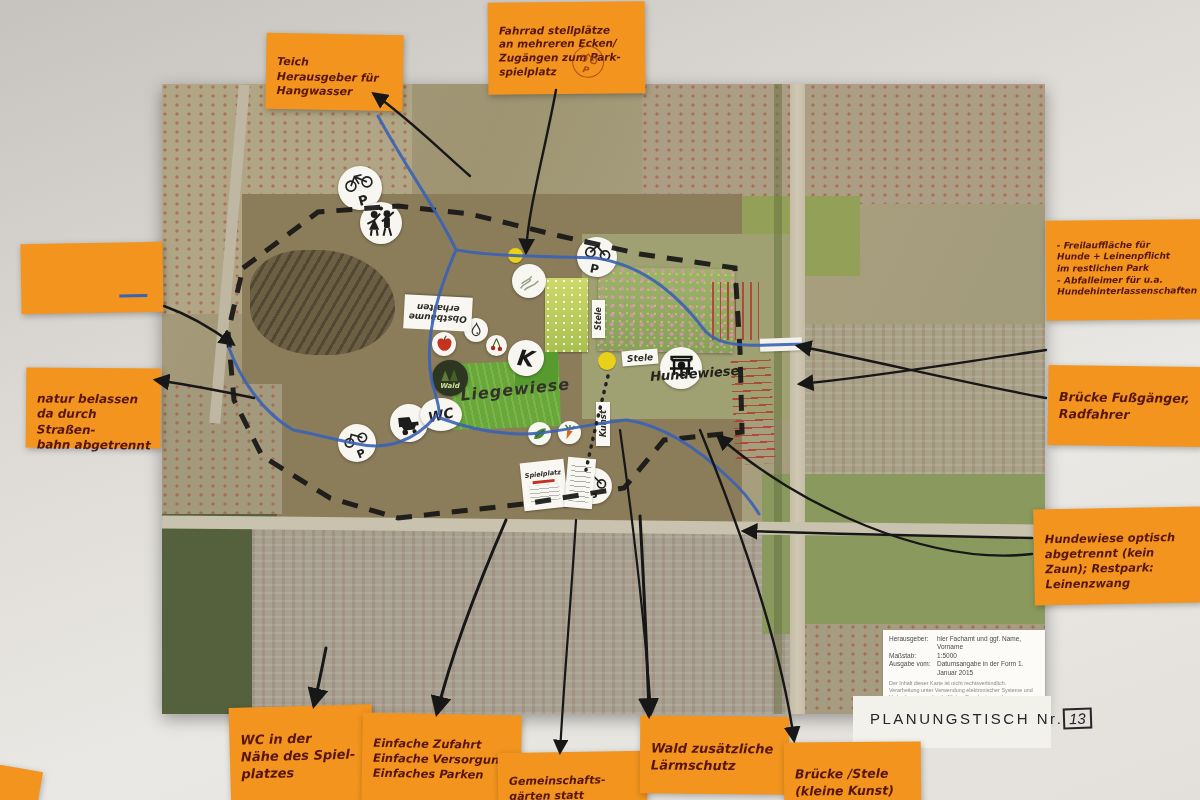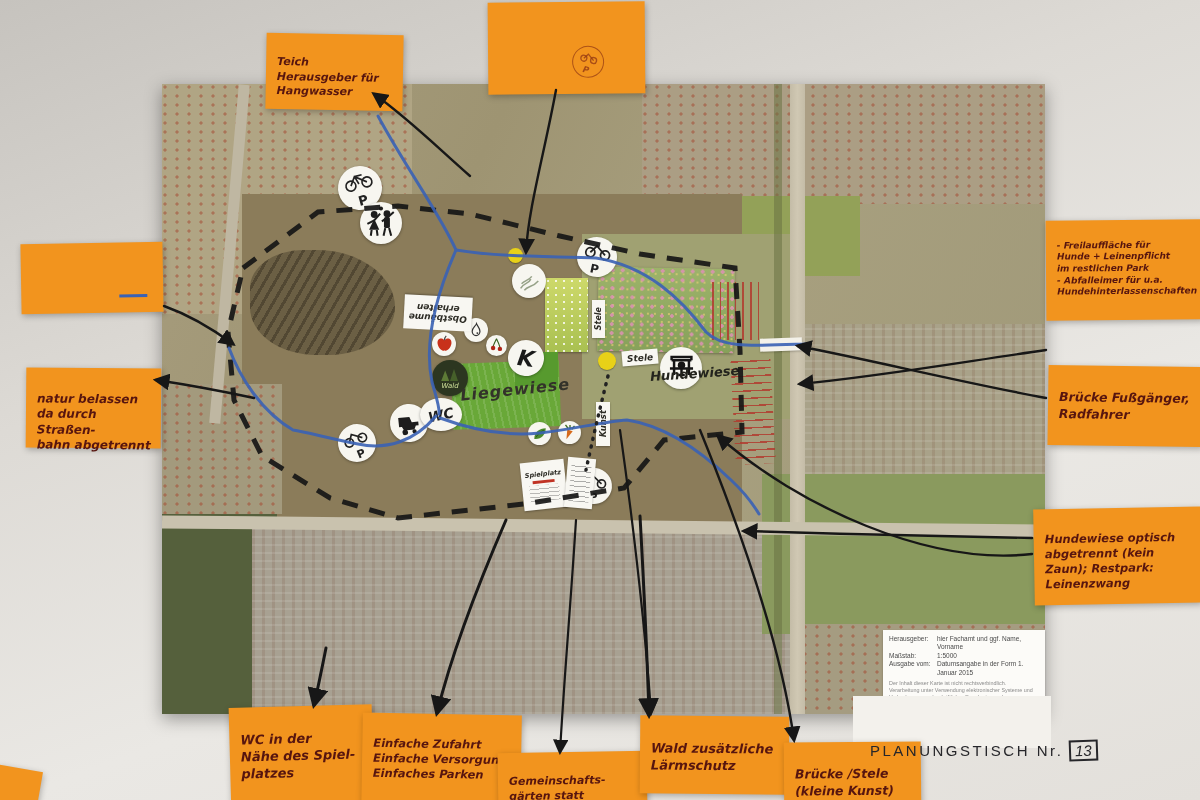--- a/index.html
+++ b/index.html
@@ -28,22 +28,22 @@
     color:#57150f;font-style:italic;font-weight:bold;white-space:pre-line;
     line-height:1.3;padding:8px 6px 6px 11px;z-index:4;}
   
   .legend{position:absolute;left:721px;top:546px;width:162px;height:76px;background:#fcfbf8;
     font-family:"Liberation Sans",sans-serif;color:#4a4a4a;padding:5px 6px;box-sizing:border-box;
     box-shadow:0 1px 2px rgba(0,0,0,.25);}
   .legend .row{display:grid;grid-template-columns:48px 1fr;font-size:6.5px;line-height:1.3;}
   .legend .disc{margin-top:3px;font-size:5.4px;line-height:1.25;color:#8a8a8a;white-space:pre-line;}
   
   .title-chip{position:absolute;left:853px;top:696px;width:198px;height:52px;background:#f3f1ec;z-index:3;}
-  .title-text{position:absolute;left:870px;top:740px;z-index:6;font-family:"Liberation Sans",sans-serif;
-    font-size:15px;letter-spacing:2.5px;color:#26262a;display:flex;align-items:center;gap:6px;}
+  .title-text{position:absolute;left:870px;top:708px;z-index:6;font-family:"Liberation Sans",sans-serif;
+    font-size:15px;letter-spacing:2.5px;color:#26262a;display:flex;align-items:center;}
   .nr-box{border:2px solid #26262a;padding:0 4px;letter-spacing:0;transform:rotate(-2deg);font-style:italic;}
   svg.overlay{position:absolute;left:0;top:0;z-index:5;pointer-events:none;}
   .stamp{position:absolute;border:1.6px solid rgba(150,60,20,.75);border-radius:50%;
     display:flex;align-items:center;justify-content:center;transform:rotate(14deg);}
 </style>
 </head>
 <body>
 
 <div id="scene">
 
@@ -124,21 +124,21 @@
       </svg>
     </div>
     <div class="cs" style="left:346px;top:256px;width:36px;height:36px;transform:rotate(8deg);">
       <span style="font-weight:800;font-size:22px;color:#1a1a1a;font-style:italic;">K</span>
     </div>
     <div class="cs" style="left:270px;top:276px;width:36px;height:36px;background:#2c3620;flex-direction:column;">
       <svg width="24" height="17" viewBox="0 0 30 18">
         <path d="M4 17 L9 4 L14 17 Z" fill="#5d7a36"></path>
           <path d="M15 17 L20 2 L25 17 Z" fill="#46602a"></path>
       </svg>
-      <span style="color:#cfe09a;font-size:7px;font-style:italic;font-weight:normal;line-height:1;">Wald</span>
+      <span style="color:#cfe09a;font-size:7px;font-style:italic;font-weight:bold;line-height:1;">Wald</span>
     </div>
     <div class="cs" style="left:228px;top:320px;width:38px;height:38px;transform:rotate(-6deg);">
       <svg width="28" height="25" viewBox="0 0 30 26">
         <path fill="#1d1d1d" d="M4 6 h12 l2 6 h7 v4 h-3 l-2 4 h-11 l-2 -4 h-3 z"></path>
         <circle cx="10" cy="22" r="3" fill="#1d1d1d"></circle>
           <circle cx="20" cy="22" r="2.3" fill="#1d1d1d"></circle>
       </svg>
     </div>
     <div class="cs" style="left:258px;top:314px;width:42px;height:33px;">
       <span style="font-size:14px;font-weight:bold;font-style:italic;color:#1f1f1f;transform:rotate(-12deg);">WC</span>
@@ -273,20 +273,24 @@
       <path marker-end="url(#ah)" stroke-width="3" d="M326,648 C322,668 318,688 314,705"></path>
       <path marker-end="url(#ah)" stroke-width="3" d="M506,520 C480,580 452,652 437,713"></path>
       <path marker-end="url(#ah)" stroke-width="2.2" d="M576,520 C571,600 564,680 560,752"></path>
       <path marker-end="url(#ah)" stroke-width="3" d="M640,516 C644,588 647,652 649,715"></path>
       <path marker-end="url(#ah)" stroke-width="2.2" d="M620,430 C634,530 645,625 651,713"></path>
       <path marker-end="url(#ah)" stroke-width="2.4" d="M700,430 C748,548 782,652 794,740"></path>
     </g>
   </svg>
 
   <div class="sticky" style="left:488px;top:2px;width:140px;height:78px;font-size:10.5px;transform:rotate(-.5deg);">
+    <span>Fahrrad stellplätze
+an mehreren Ecken/
+Zugängen zum Park-
+spielplatz</span>
     <span class="stamp" style="left:84px;top:44px;width:30px;height:30px;">
       <svg width="20" height="24" viewBox="0 0 40 46">
         <g stroke="rgba(150,60,20,.8)" fill="none" stroke-width="2.6">
             <circle cx="10" cy="18" r="6"></circle>
             <circle cx="30" cy="18" r="6"></circle>
             <path d="M10 18 L17 8 L30 18"></path>
           </g>
         <text x="13" y="45" font-size="17" font-weight="bold" fill="rgba(150,60,20,.85)">P</text>
       </svg>
     </span>

